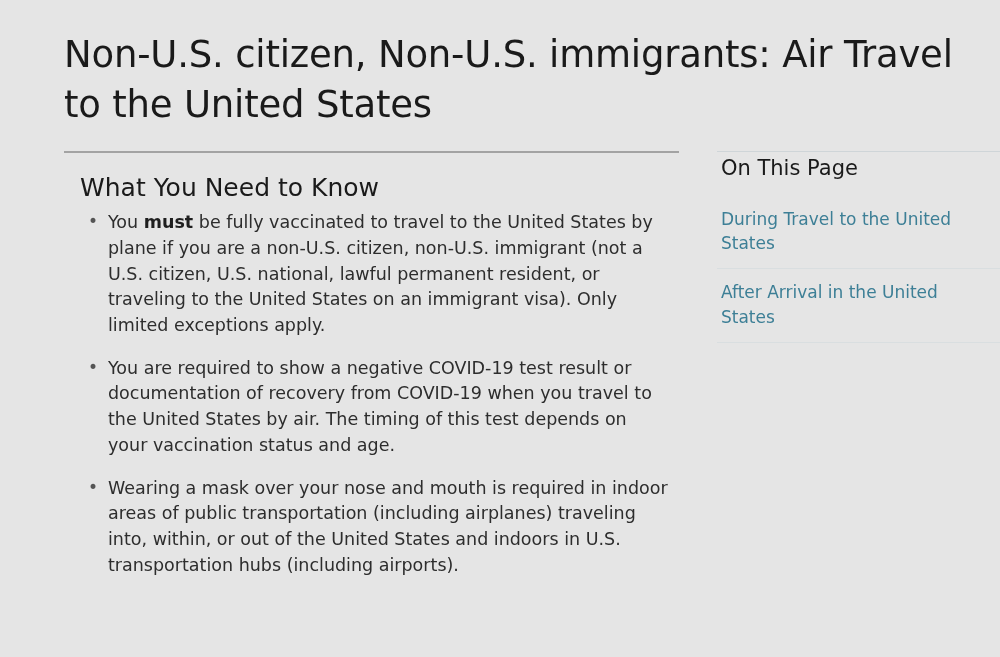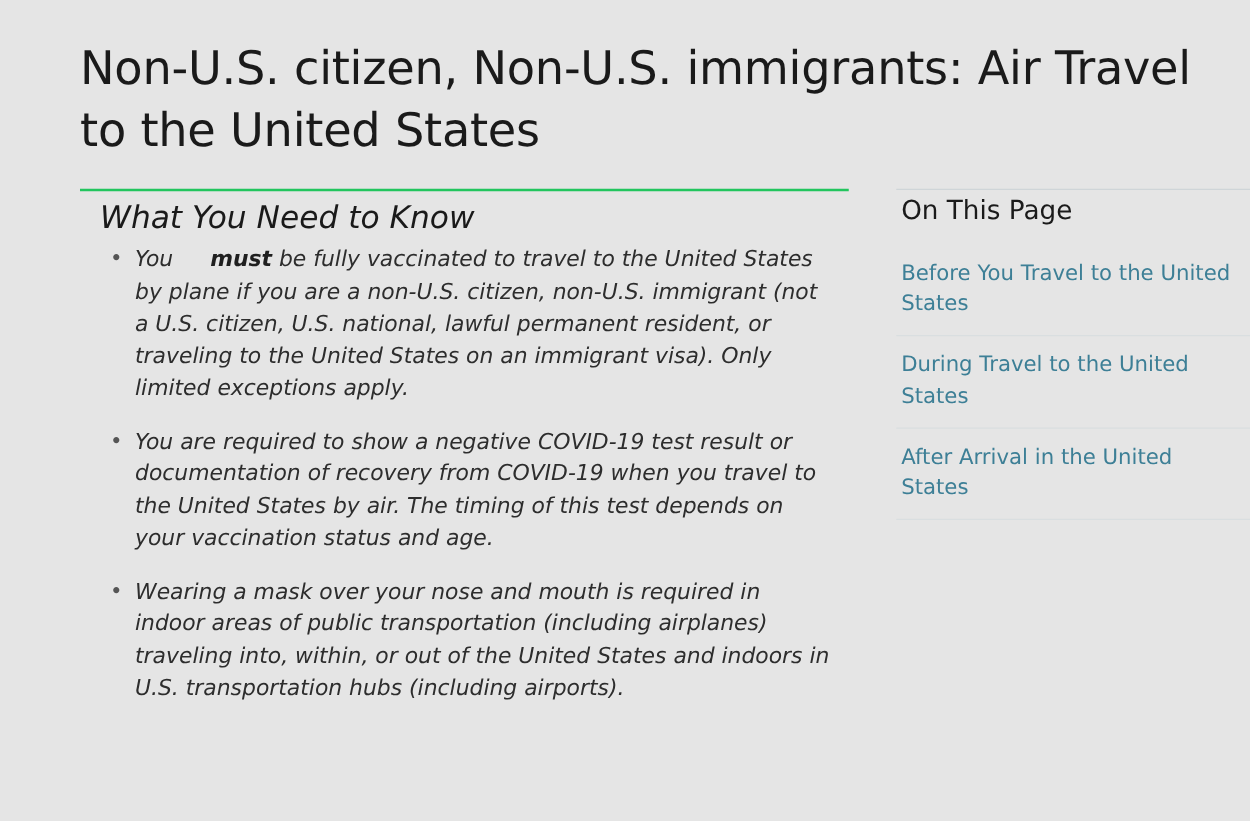--- a/index.html
+++ b/index.html
@@ -61,22 +61,22 @@
     vertical-align: middle;
   }
   .columns {
     display: flex;
     margin-top: 22px;
     align-items: flex-start;
   }
   .main-col {
     width: 630px;
     box-sizing: border-box;
-    border-top: 2px solid #22c55e;
-    font-style: italic;
+    border-top: 2px solid #a3a3a3;
+    padding-top: 14px;
   }
   .side-col {
     width: 290px;
     margin-left: 38px;
     box-sizing: border-box;
     border-top: 1px solid #cfd5d8;
     padding-top: 0;
   }
   .section-heading {
     font-size: 25px;
@@ -122,21 +122,21 @@
   .sidebar-list li:first-child { border-top: none; }
   .sidebar-link {
     display: block;
     color: #3d7f96;
     font-size: 17px;
     line-height: 1.42;
     text-decoration: none;
     padding: 11px 4px 13px 4px;
     cursor: pointer;
   }
-  b, strong { font-weight: 700; color: #1f1f1f; margin-left: 24px; }
+  b, strong { font-weight: 700; color: #1f1f1f; }
 </style>
 </head>
 <body>
 
 <div class="page">
   <div class="content-wrap">
 
     <h1 class="page-title">Non-U.S. citizen, Non-U.S. immigrants: Air Travel to the United States</h1>
 
 
@@ -148,23 +148,20 @@
           <li><span>You </span><b>must</b><span> be fully vaccinated to travel to the United States by plane if you are a non-U.S. citizen, non-U.S. immigrant (not a U.S. citizen, U.S. national, lawful permanent resident, or traveling to the United States on an immigrant visa). Only limited exceptions apply.</span></li>
           <li><span>You are required to show a negative COVID-19 test result or documentation of recovery from COVID-19 when you travel to the United States by air. The timing of this test depends on your vaccination status and age.</span></li>
           <li><span>Wearing a mask over your nose and mouth is required in indoor areas of public transportation (including airplanes) traveling into, within, or out of the United States and indoors in U.S. transportation hubs (including airports).</span></li>
         </ul>
       </div>
 
       <div class="side-col">
         <h2 class="sidebar-title">On This Page</h2>
         <ul class="sidebar-list">
           <li>
-              <a class="sidebar-link">Before You Travel to the United States</a>
-            </li>
-          <li>
               <a class="sidebar-link">During Travel to the United States</a>
             </li>
           <li>
               <a class="sidebar-link">After Arrival in the United States</a>
             </li>
         </ul>
       </div>
 
     </div>
   </div>

